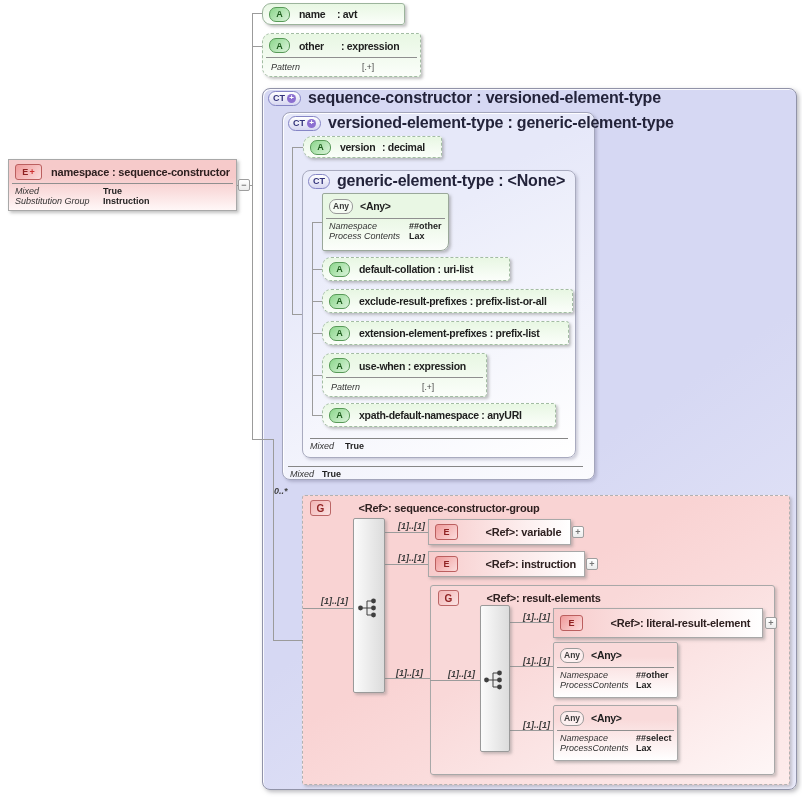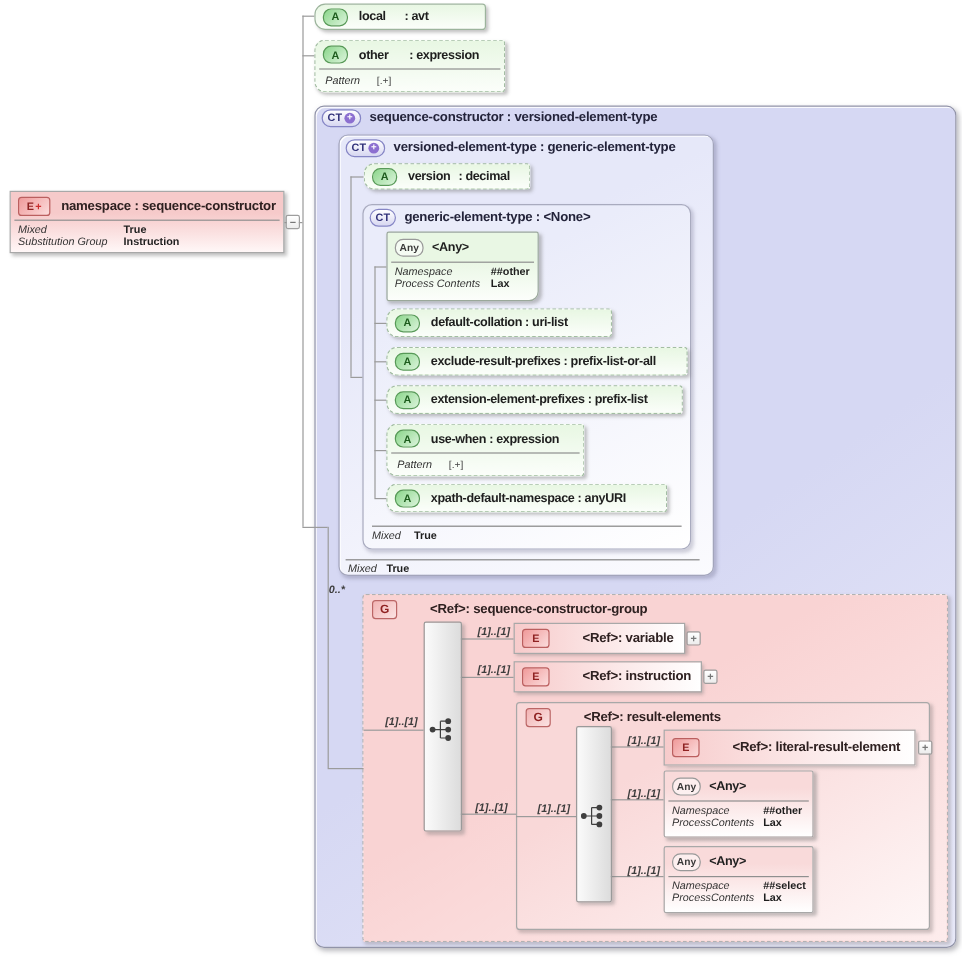--- a/index.html
+++ b/index.html
@@ -29,36 +29,36 @@
     box-shadow:2px 2px 3px rgba(110,110,140,.3);}
   .group-box{border:1px dashed #b2b2b2;border-radius:3px;
     background:linear-gradient(150deg,#f9d3d3 40%,#fdecec);
     box-shadow:2px 2px 3px rgba(130,120,120,.35);}
   .result-box{border:1px solid #a8a8a8;border-radius:3px;
     background:linear-gradient(150deg,#f9d8d8 30%,#fef6f6);
     box-shadow:2px 2px 3px rgba(130,120,120,.4);}
 
   
   .hdr{position:absolute;display:flex;align-items:center;white-space:nowrap;}
-  .t11{font-weight:bold;font-size:11px;color:#23233a;letter-spacing:-0.2px;white-space:pre;}
+  .t11{font-weight:bold;font-size:16px;color:#23233a;letter-spacing:-0.2px;white-space:pre;}
   .t11p{font-weight:bold;font-size:11px;color:#2e2020;letter-spacing:-0.2px;white-space:pre;}
 
   
   .attr{display:flex;align-items:center;padding:0 4px 0 6px;
     border:1px solid #9cb49c;border-radius:9px 3px 3px 9px;
     background:linear-gradient(180deg,#e8f7e3,#fbfefa);white-space:nowrap;}
   .dashedb{border-style:dashed;border-color:#a3bda3;}
   .t10{font-weight:bold;font-size:10.5px;color:#1e1e1e;letter-spacing:-0.3px;white-space:pre;}
   .nmw38{display:inline-block;min-width:38px;}
   .nmw42{display:inline-block;min-width:42px;}
   .nmw48{display:inline-block;min-width:48px;text-align:right;}
   .attr2{padding:0;display:block;}
   .attr2 .head{display:flex;align-items:center;height:23px;padding:0 4px 0 6px;}
   .facet{display:flex;align-items:center;height:17px;padding-left:8px;
-    font:italic 9px "Liberation Sans",sans-serif;color:#333;}
+    font:italic 9px "Liberation Sans",sans-serif;color:#333;gap:48px;}
   .facetval{font:8.5px "Liberation Sans",sans-serif;color:#444;margin-left:14px;font-style:normal;}
 
   
   .eref{display:flex;align-items:center;padding-left:6px;border:1px solid #a8a8a8;
     background:linear-gradient(90deg,#f7cbcb,#ffffff);white-space:nowrap;}
 
   
   .el-box{border:1px solid #a8a8a8;background:linear-gradient(180deg,#f6caca 35%,#fff7f7);}
   .el-box .head{display:flex;align-items:center;height:23px;padding-left:6px;white-space:nowrap;}
 
@@ -192,21 +192,21 @@
       <div class="prow">
         <span class="plab" style="width:88px">Substitution Group</span>
           <span class="pval">Instruction</span>
       </div>
     </div>
   </div>
   <div class="tgl" style="left:238px;top:179px">−</div>
 
   <div class="box attr shadow" style="left:262px;top:3px;width:143px;height:22px">
     <span class="icon-a">A</span>
-    <span class="t10 nmw38">local</span>
+    <span class="t10 nmw38">name</span>
       <span class="t10">: avt</span>
   </div>
   <div class="box attr attr2 dashedb shadow" style="left:262px;top:33px;width:159px;height:44px">
     <div class="head">
       <span class="icon-a">A</span>
       <span class="t10 nmw42">other</span>
         <span class="t10">: expression</span>
     </div>
     <div class="sep"></div>
     <div class="facet">

